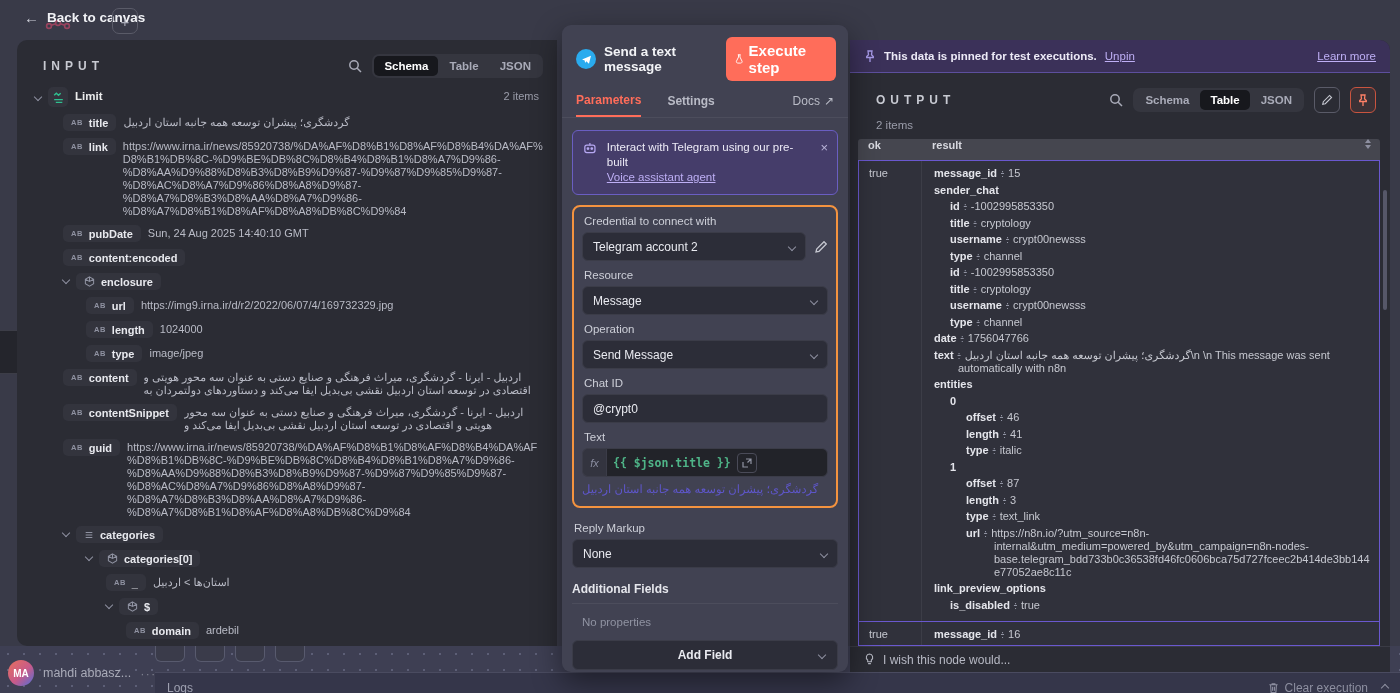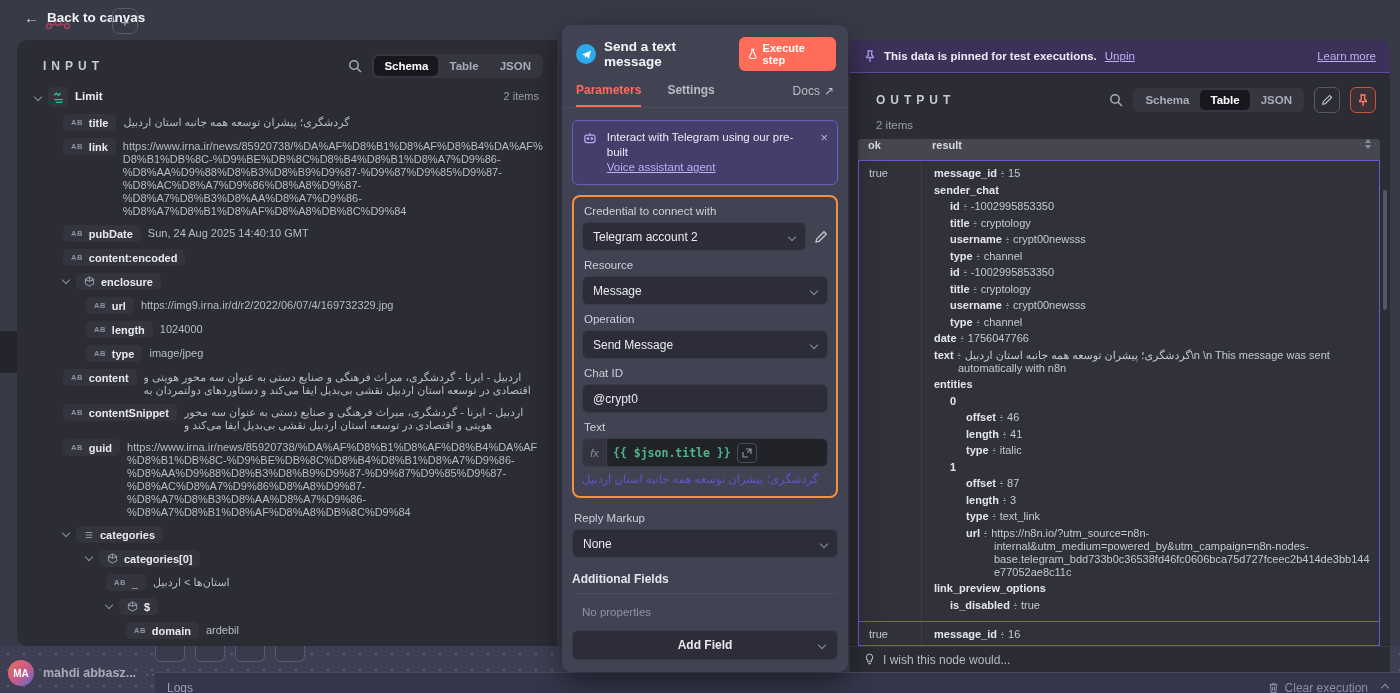--- a/index.html
+++ b/index.html
@@ -16,21 +16,21 @@
   
   .canvas-bottom{position:absolute;left:0;top:646px;width:1400px;height:47px;background:#3e3f53;background-image:radial-gradient(rgba(130,132,160,.45) 1px,transparent 1.3px);background-size:16px 16px}
   .stub{position:absolute;top:646px;width:30px;height:16px;border:1px solid #585a6e;border-top:none;border-radius:0 0 6px 6px;background:#3a3b4a}
   .logsbar{position:absolute;left:155px;top:672px;width:1245px;height:30px;background:#35364a;border-top:1px solid #4a4b60;display:flex;align-items:center;padding:0 12px;gap:6px}
   .logsbar .lbl{color:#9ea0b0;font-size:12px}
   .clearex{margin-left:auto;display:flex;align-items:center;gap:6px;color:#8d8fa0;font-size:12px}
   .cv{display:inline-block;width:6px;height:6px;border-right:1.6px solid #8e90a0;border-bottom:1.6px solid #8e90a0;transform:rotate(45deg)}
   .cv.up{transform:rotate(225deg)}
   .userarea{position:absolute;left:8px;top:660px;display:flex;align-items:center;gap:9px}
   .avatar{width:26px;height:26px;border-radius:50%;background:linear-gradient(135deg,#e8705c 0%,#c75a8a 55%,#4f6fd8 100%);color:#fff;font-size:10px;font-weight:700;display:flex;align-items:center;justify-content:center}
-  .uname{color:#a9abb8;font-size:12.5px;font-weight:700}
+  .uname{color:#a9abb8;font-size:12.5px;font-weight:400}
   .umore{color:#7c7e8d;font-size:13px;letter-spacing:1px}
   
   .edge-node{position:absolute;left:-14px;top:330px;width:58px;height:44px;background:#24252c;border:1px solid #3c3d47;border-radius:10px;display:flex;align-items:center;justify-content:flex-end;padding-right:10px}
   
   .panel{position:absolute;background:#2b2c34;overflow:hidden}
   .input-panel{left:17px;top:40px;width:540px;height:606px;border-radius:10px 0 0 10px}
   .output-panel{left:850px;top:40px;width:540px;height:632px;border-radius:0 10px 0 0;display:flex;flex-direction:column}
   .panel-head{display:flex;align-items:center;padding:14px 14px 10px 26px}
   .panel-title{font-size:12px;font-weight:700;letter-spacing:5px;color:#c8cad2}
   .head-right{margin-left:auto;display:flex;align-items:center;gap:10px}
@@ -52,22 +52,22 @@
   .pill .tag{font-style:normal;font-size:7.5px;font-weight:700;color:#8f92a1;letter-spacing:.5px}
   .pill b{color:#e8e9ee;font-size:11px;font-weight:700}
   .val{flex:1;color:#b9bbc6;line-height:13px;overflow-wrap:anywhere;margin-top:2px}
   .val.fa{direction:rtl;text-align:left}
   .val.clamp2{display:-webkit-box;-webkit-line-clamp:2;-webkit-box-orient:vertical;overflow:hidden}
   
   .modal{position:absolute;left:562px;top:25px;width:286px;height:647px;background:#414252;border-radius:9px;box-shadow:0 10px 30px rgba(0,0,0,.45);z-index:5;display:flex;flex-direction:column;overflow:hidden}
   .m-head{display:flex;align-items:center;gap:8px;padding:12px 12px 8px 14px}
   .tgicon{width:20px;height:20px;border-radius:50%;background:#2aabee;display:flex;align-items:center;justify-content:center;flex:none}
   .m-title{font-size:13.5px;font-weight:700;color:#f2f3f6}
-  .exec{margin-left:auto;background:#ff6d5a;border-radius:6px;color:#fff;font-size:11px;font-weight:700;display:flex;align-items:center;gap:5px;padding:5px 9px;cursor:pointer}
-  .m-tabs{display:flex;gap:26px;padding:4px 14px 0 14px;border-bottom:1px solid #4c4d5c}
+  .exec{margin-left:auto;background:#ff6d5a;border-radius:6px;color:#fff;font-size:15px;font-weight:700;display:flex;align-items:center;gap:5px;padding:5px 9px;cursor:pointer}
+  .m-tabs{display:flex;align-items:center;gap:26px;padding:4px 14px 0 14px;border-bottom:1px solid #4c4d5c}
   .m-tab{font-size:12px;font-weight:600;color:#b9bbc6;padding-bottom:8px;cursor:pointer}
   .m-tab.active{color:#ff6d5a;border-bottom:2px solid #ff6d5a}
   .docs{margin-left:auto;color:#b9bbc6;font-size:12px;display:flex;gap:4px;align-items:center;padding-bottom:8px;cursor:pointer}
   .m-body{padding:12px 10px 0 10px;overflow:hidden}
   .notice{background:#453d6a;border:1px solid #6a5ec2;border-radius:6px;display:flex;gap:9px;padding:9px 9px;align-items:flex-start}
   .notice .txt{font-size:11.5px;color:#eceaf6;line-height:15px}
   .notice a{color:#beaff5;text-decoration:underline;cursor:pointer}
   .notice .x{margin-left:auto;color:#b9b3d8;font-size:13px;cursor:pointer}
   .hlbox{border:2px solid #f4933f;border-radius:8px;margin-top:10px;padding:8px 8px 10px 8px}
   .flabel{font-size:11.5px;color:#cdcfd8;margin:8px 0 5px 2px}

